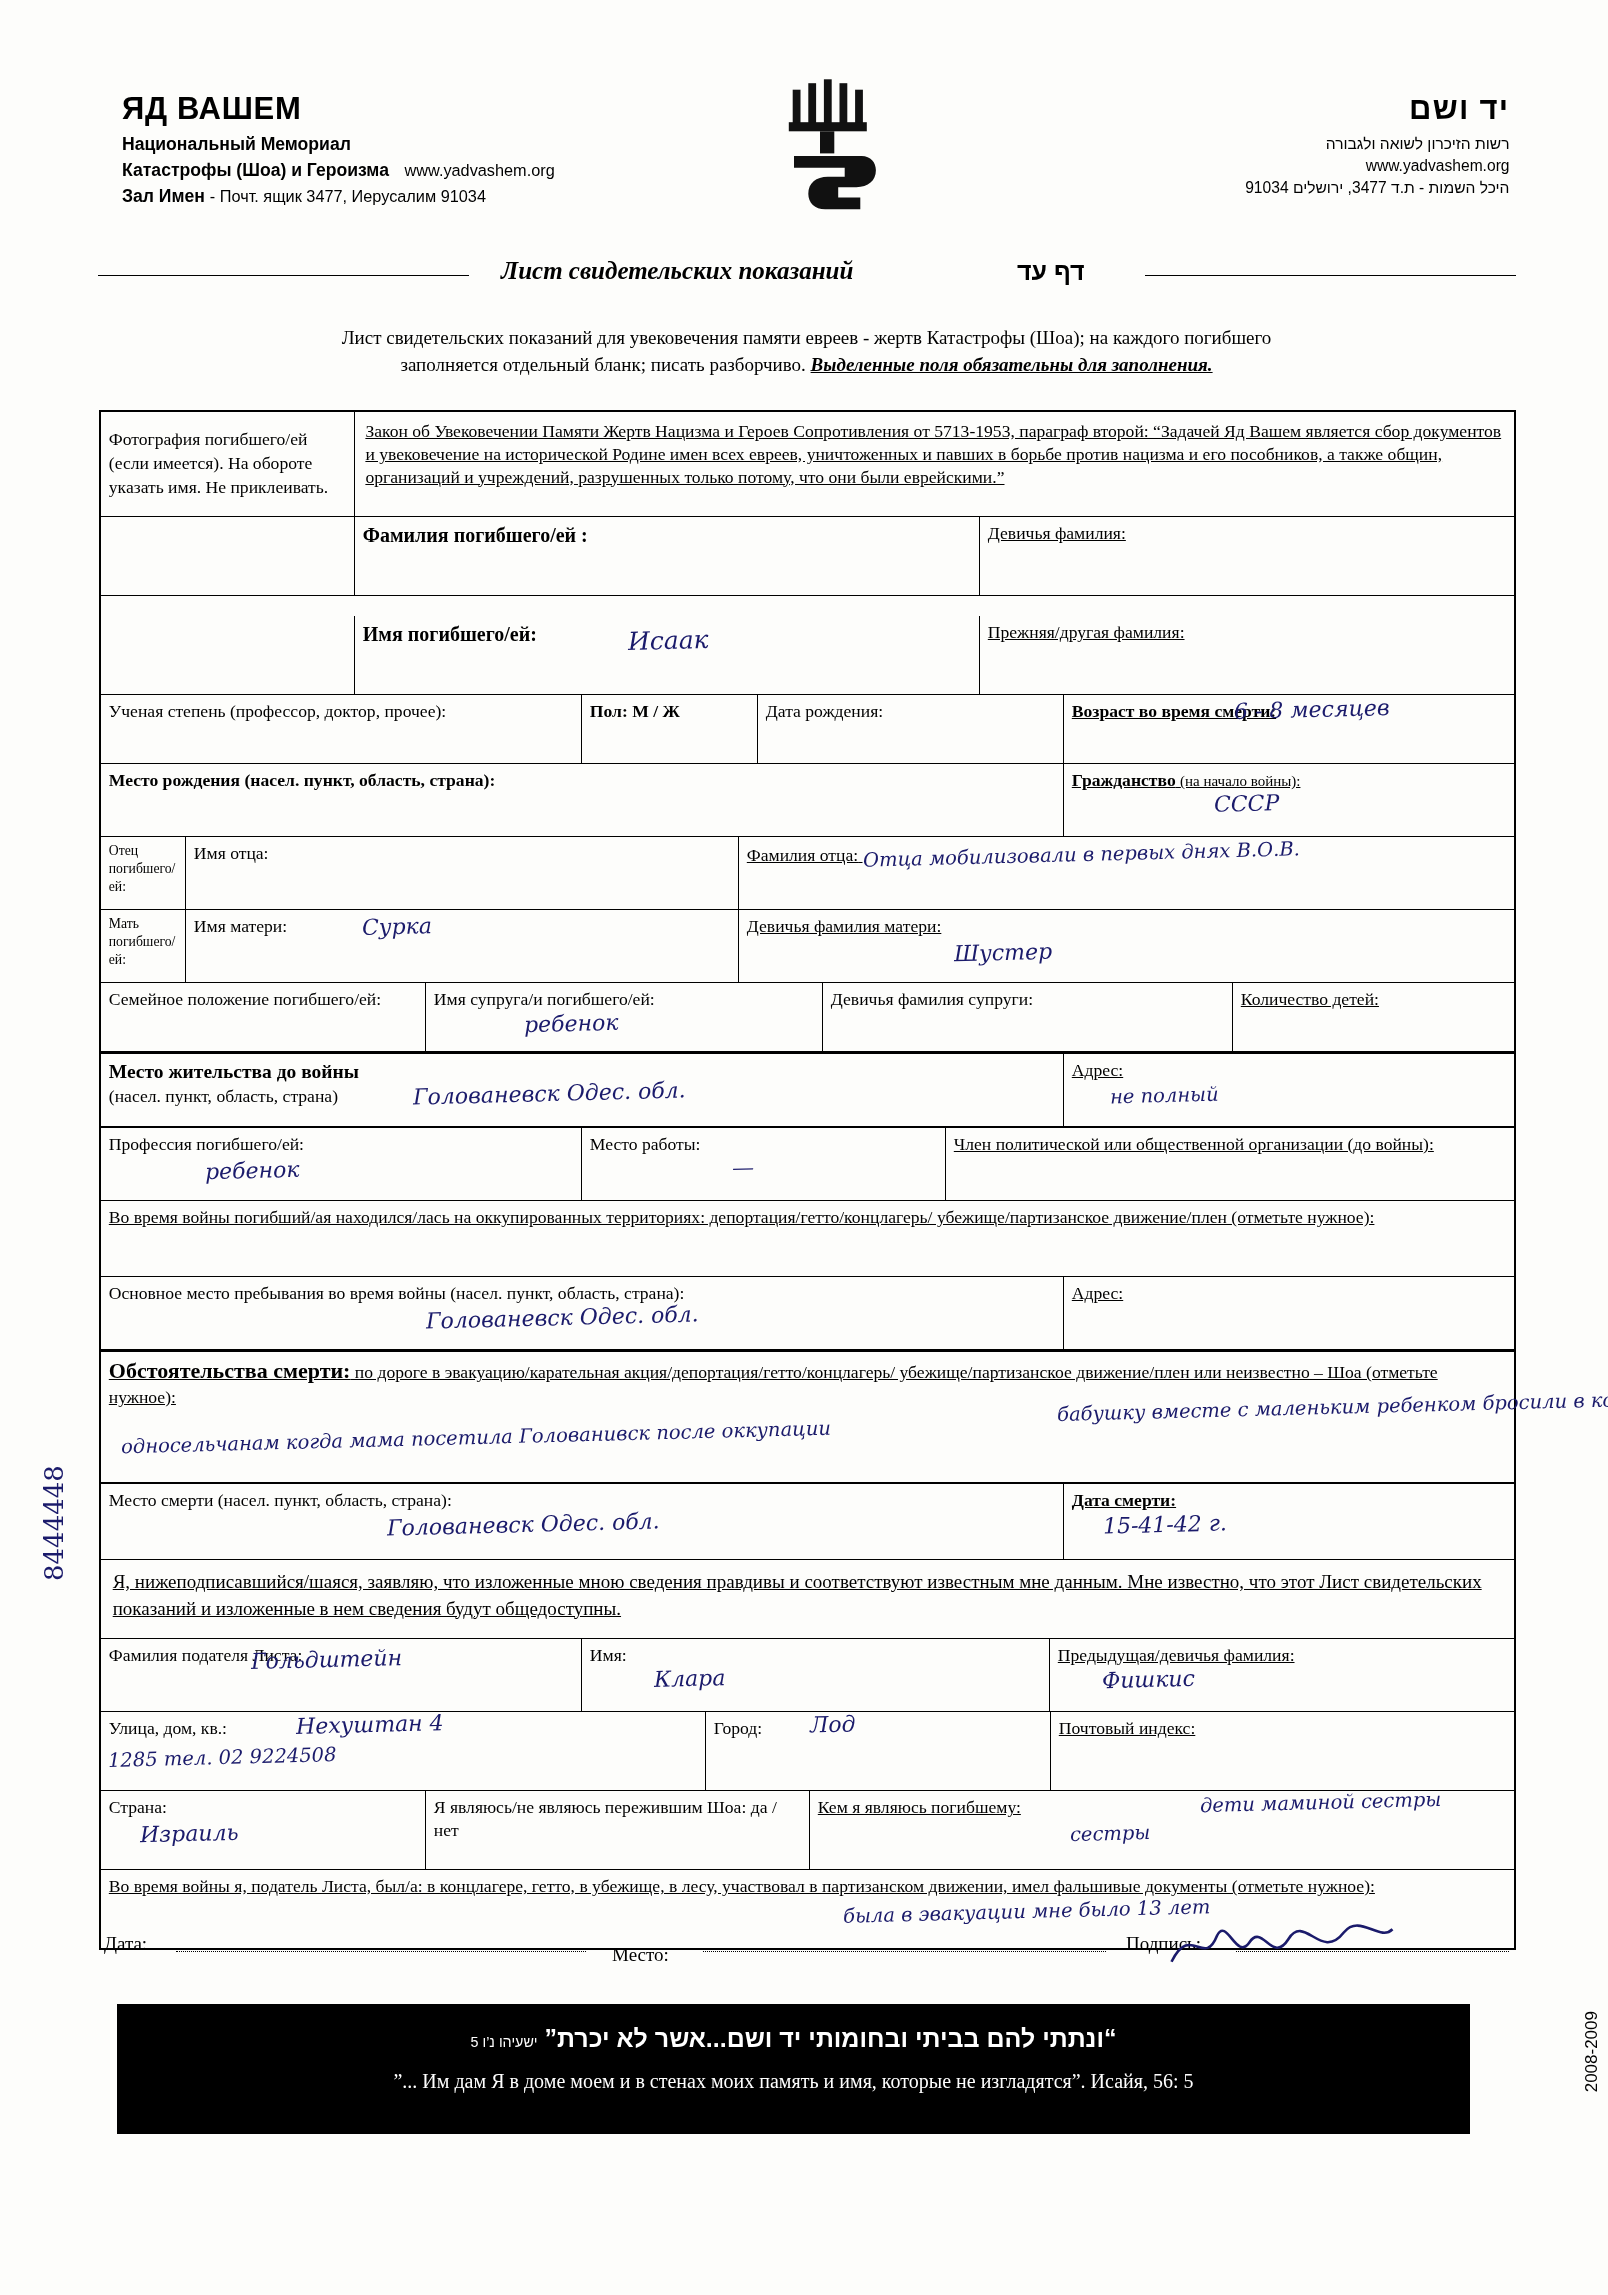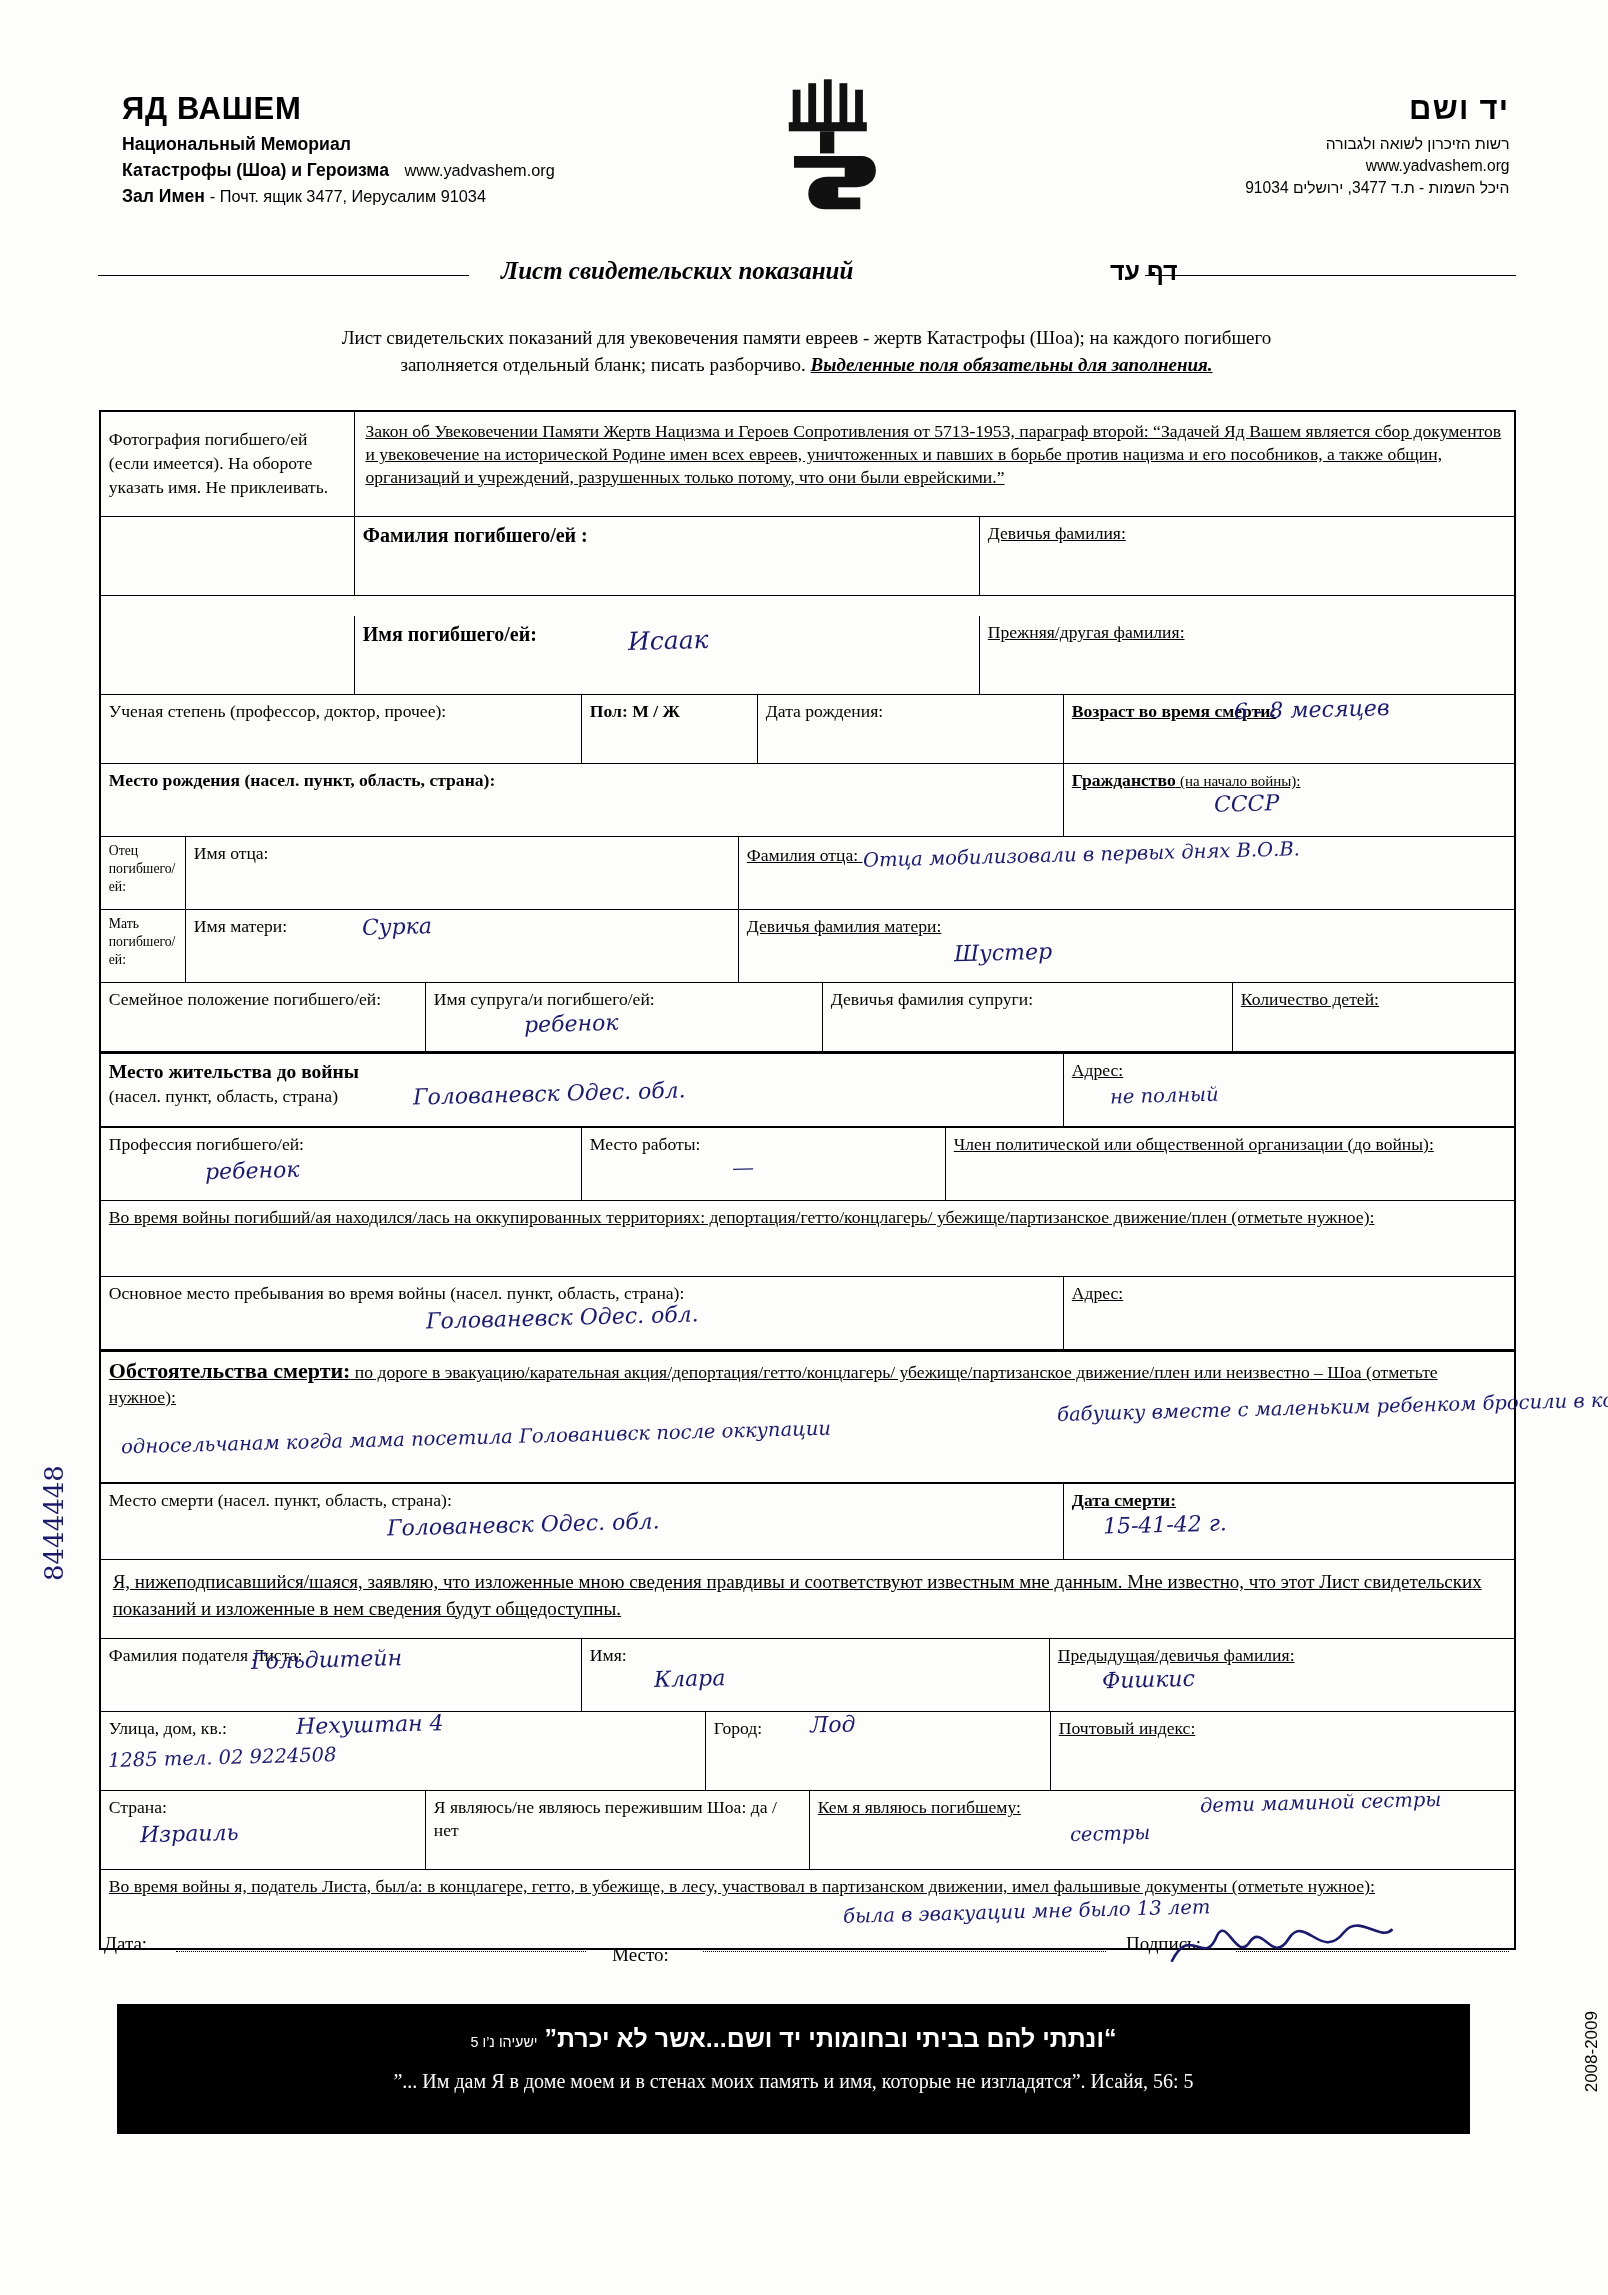--- a/index.html
+++ b/index.html
@@ -124,21 +124,21 @@
     position: absolute;
     left: 403px;
     top: 0px;
     font-size: 25px;
     font-style: italic;
     font-weight: bold;
     font-family: "Liberation Serif", serif;
   }
   .title-row .title-he {
     position: absolute;
-    left: 1012px;
+    left: 919px;
     top: 0px;
     font-size: 25px;
     font-weight: bold;
     font-family: "Liberation Sans", sans-serif;
   }
 
   
   .intro {
     position: absolute;
     left: 130px;

